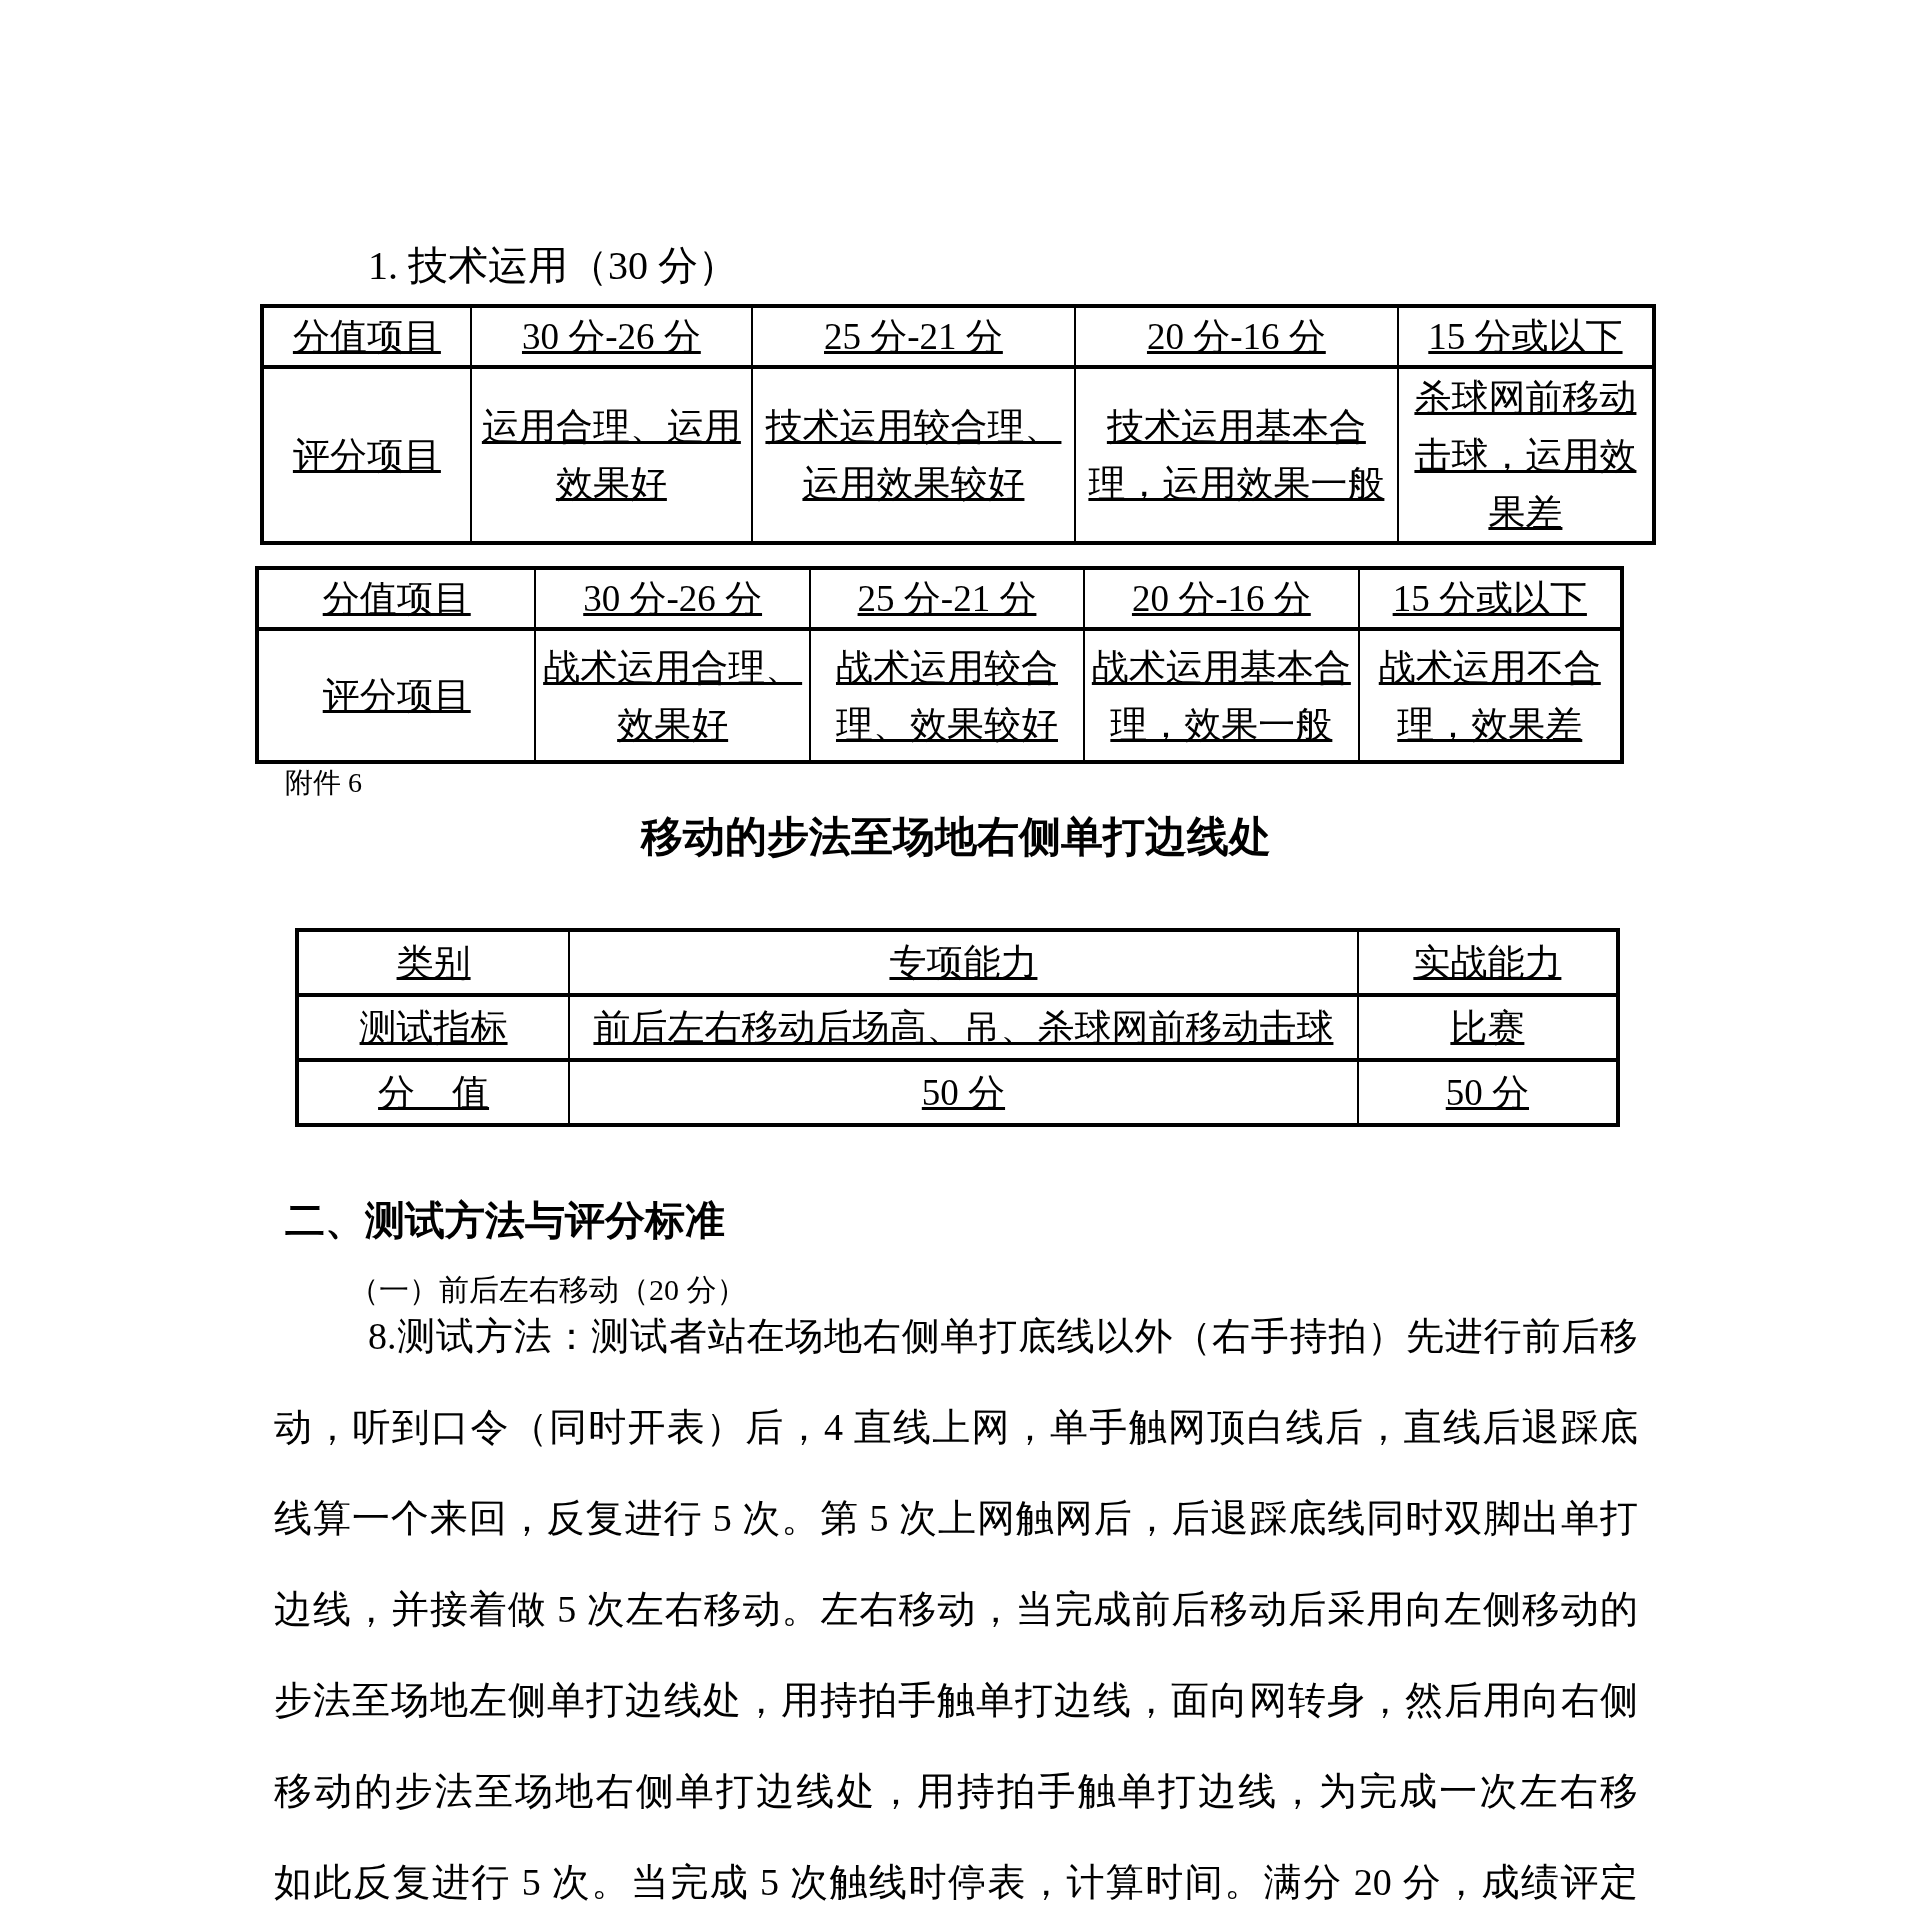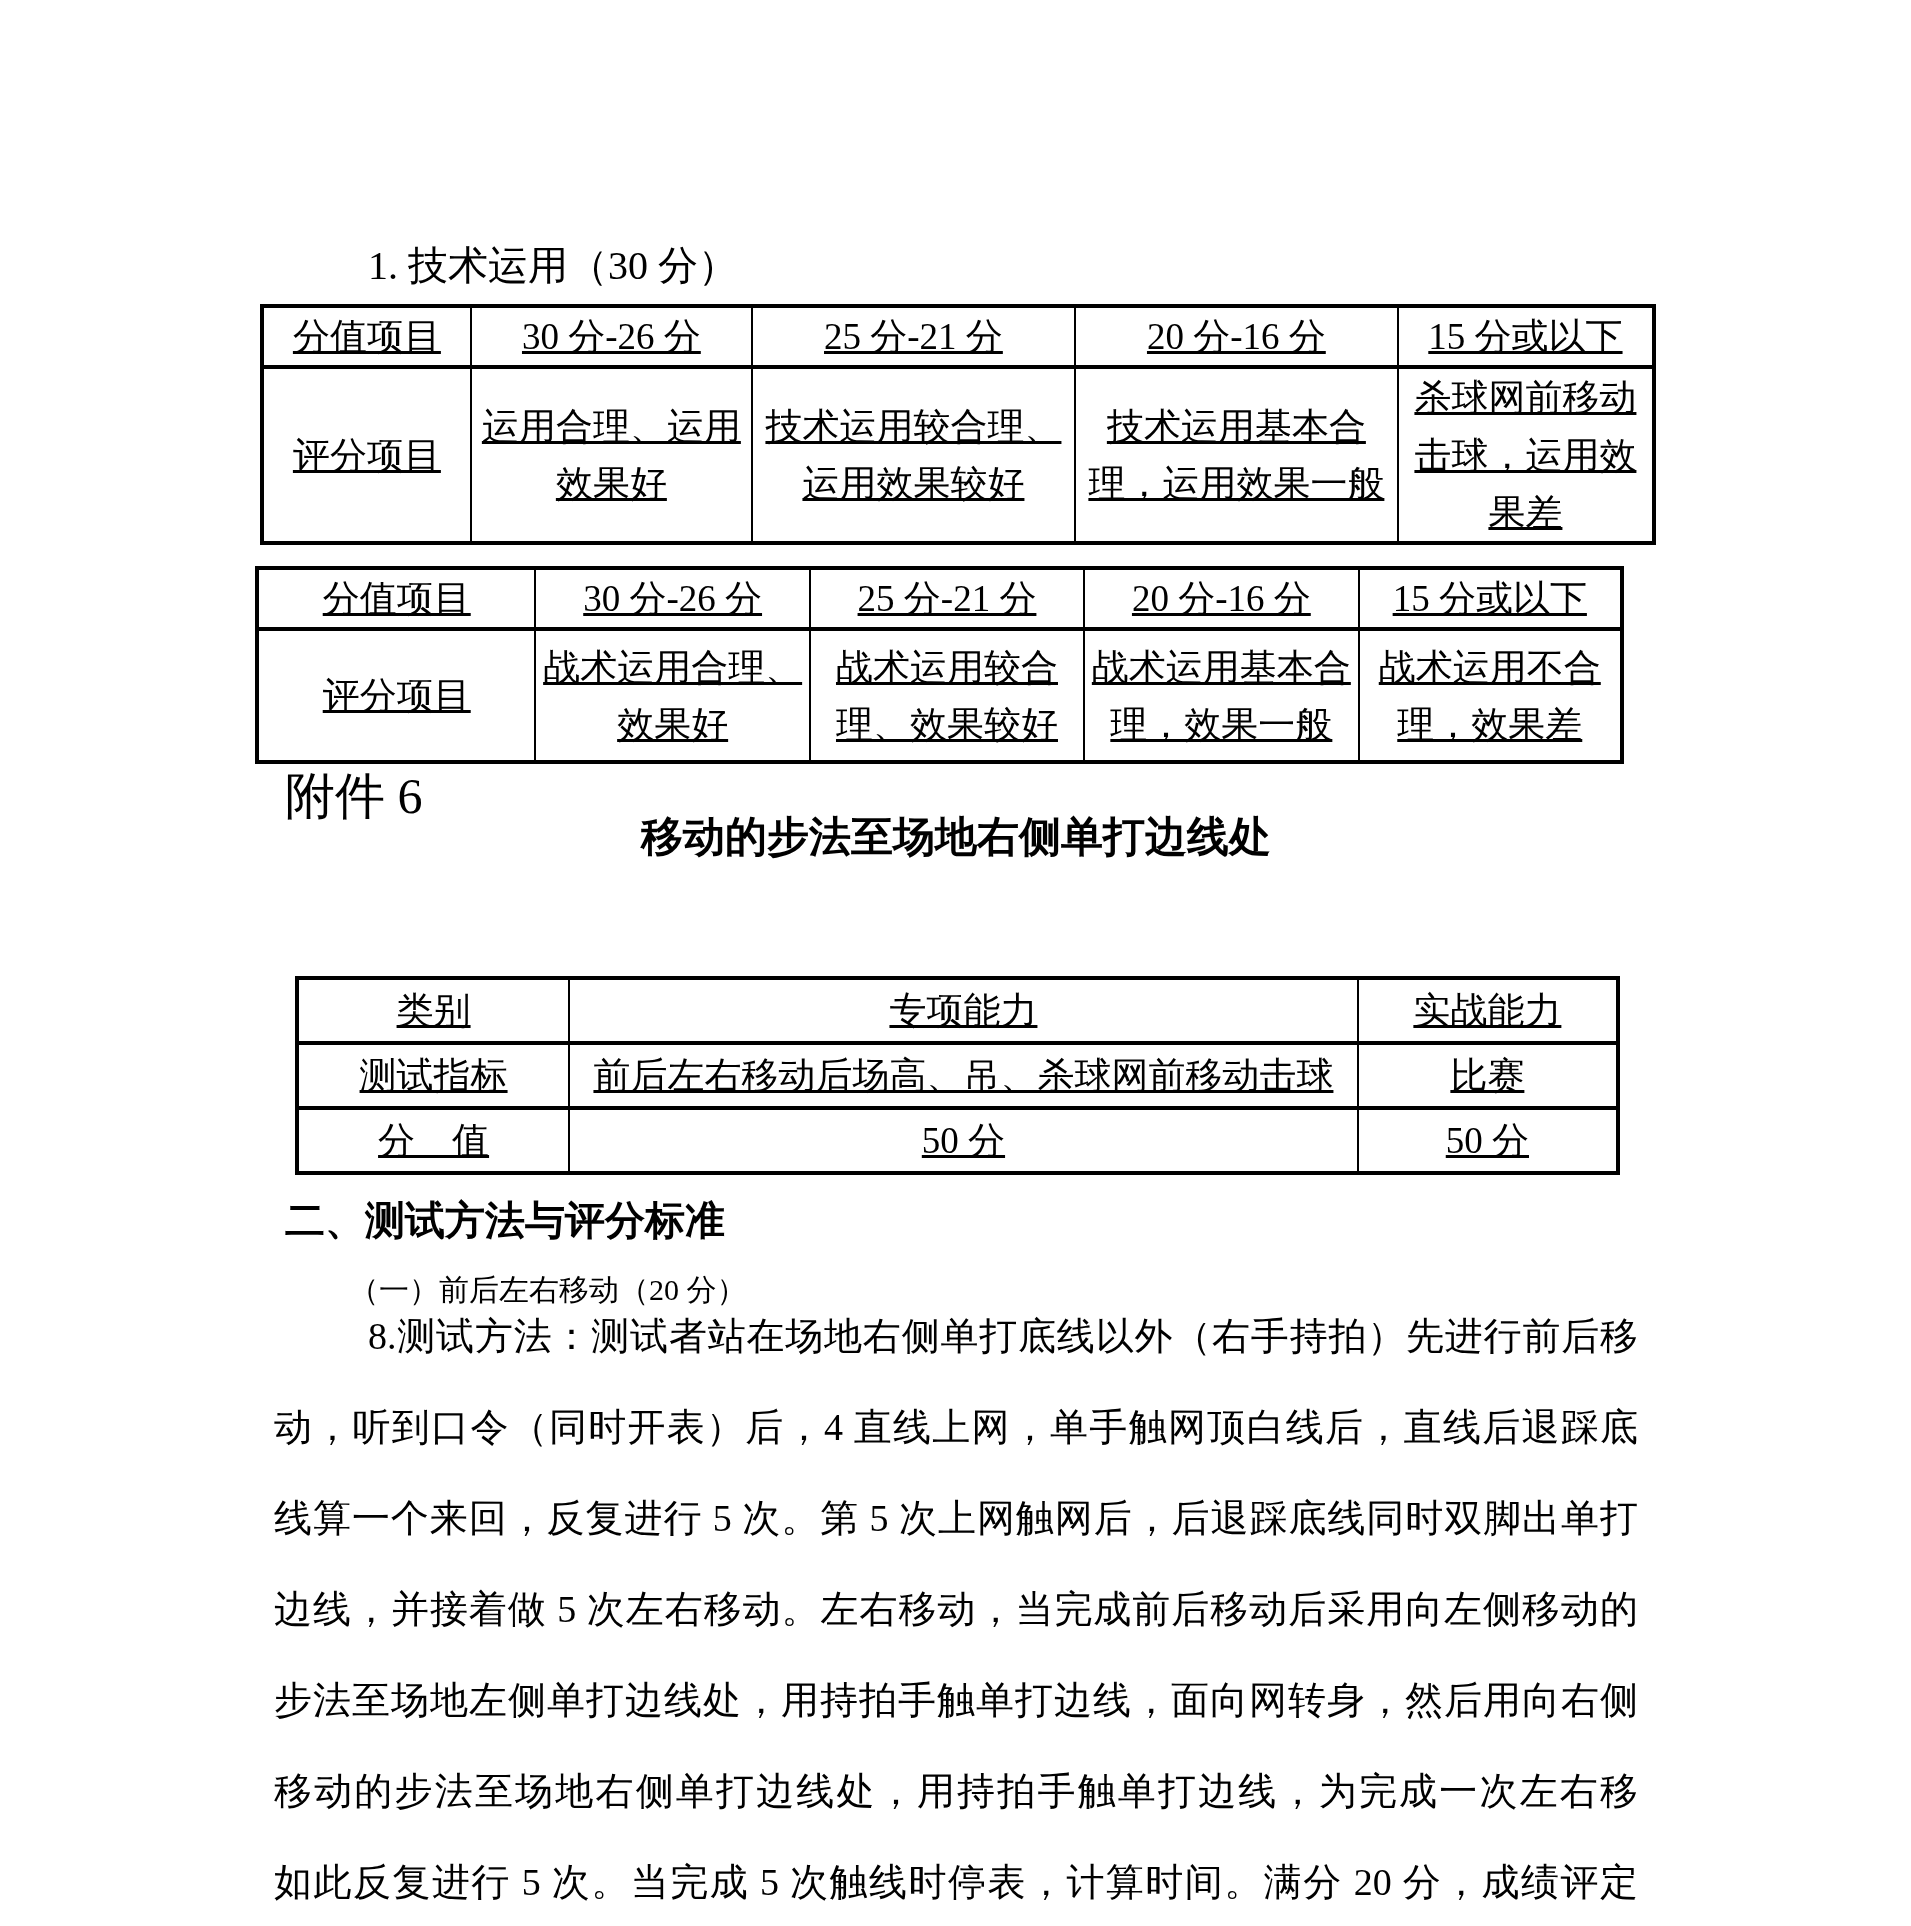--- a/index.html
+++ b/index.html
@@ -5,21 +5,21 @@
   html,body { margin:0; padding:0; background:#fff; }
   .page {
     position:relative; width:1911px; height:2703px; background:#ffffff;
     font-family:"Liberation Serif","DejaVu Serif",serif; color:#000;
   }
   .abs { position:absolute; }
   .h-num   { font-size:40px; line-height:1.25; white-space:nowrap; }
   .h-bold  { font-size:40px; font-weight:bold; line-height:1.25; white-space:nowrap; }
   .h-title { font-size:42px; font-weight:bold; line-height:1.25; text-align:center; }
   .h-sub   { font-size:30px; line-height:1.25; white-space:nowrap; }
-  .attach  { font-size:50px; line-height:1.25; white-space:nowrap;text-align:center; }
+  .attach  { font-size:28px; line-height:1.25; white-space:nowrap;text-align:center; }
 
   table.doc { border-collapse:collapse; table-layout:fixed; border:4.6px solid #000;text-decoration:underline; }
   table.doc td {
     border:2.3px solid #000; border-top-width:4.6px; border-bottom-width:4.6px;
     text-align:center; vertical-align:middle;
     font-size:37px; line-height:1.55; padding:0 4.6px; overflow:hidden;
   }
   .para-line {
     height:91px; line-height:91px; font-size:38px;
     text-align:justify; text-align-last:justify; overflow:hidden;
@@ -85,21 +85,21 @@
       <td>战术运用不合理，效果差</td>
     </tr>
   </tbody>
     </table>
 
   <div class="abs attach" style="top:765px; left:285px;">附件 6</div>
 
   <div class="abs h-title" style="top:811px; left:274px; width:1364px;">移动的步法至场地右侧单打边线处</div>
 
 
-  <table class="doc abs" style="top:976px; left:295px; width:1325px;">
+  <table class="doc abs" style="top:928px; left:295px; width:1325px;">
     <colgroup>
       <col style="width:20.6%">
         <col style="width:59.7%">
         <col style="width:19.7%">
     </colgroup>
     <tbody>
         <tr style="height:65px;">
       <td>类别</td>
       <td>专项能力</td>
       <td>实战能力</td>

